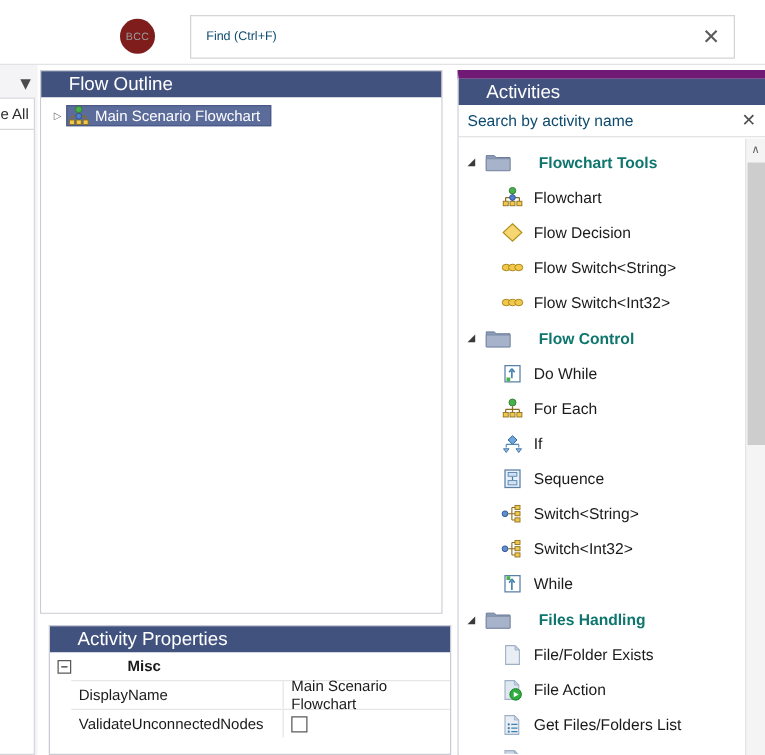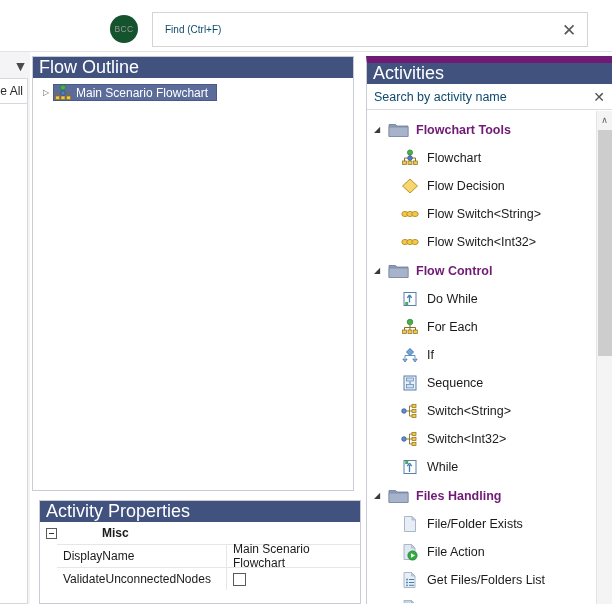--- a/index.html
+++ b/index.html
@@ -10,23 +10,23 @@
     overflow: hidden;
   }
   #root { position: relative; width: 612px; height: 604px; background: #ffffff; }
 
   
   .topbar {
     position: absolute; left: 0; top: 0; width: 612px; height: 52px;
     background: #ffffff;
   }
   .avatar {
-    position: absolute; left: 110px; top: 15px;
+    position: absolute; left: 96px; top: 15px;
     width: 28px; height: 28px; border-radius: 50%;
-    background: #14532d; color: #9a9a9a;
+    background: #7f1d1d; color: #9a9a9a;
     font-size: 8.5px; letter-spacing: .3px;
     display: flex; align-items: center; justify-content: center;
   }
   .findbox {
     position: absolute; left: 152px; top: 12px;
     width: 436px; height: 35px;
     background: #ffffff; border: 1px solid #d4d4d4;
     display: flex; align-items: center;
   }
   .findbox .ph {
@@ -60,22 +60,22 @@
   }
   .rail-body {
     position: absolute; left: -22px; top: 52px; width: 50px; height: 500px;
     background: #ffffff; border-left: 1px solid #d8d8dc;
     border-right: 1px solid #d8d8dc; border-bottom: 1px solid #d8d8dc;
   }
 
   
   .panel-hdr {
     background: #41527e; color: #ffffff;
-    font-size: 18px; height: 21px; display: flex; align-items: center;
-    padding-left: 6px;
+    font-size: 15px; height: 21px; display: flex; align-items: center;
+    padding-left: 22px;
   }
 
   
   .flow-outline {
     position: absolute; left: 32px; top: 56px;
     width: 322px; height: 435px;
     background: #ffffff; border: 1px solid #c9ccd4;
   }
   .fo-body { height: calc(100% - 21px); background: #ffffff; padding-top: 5px; }
   .fo-row {
@@ -150,21 +150,21 @@
     padding-top: 5px; overflow: hidden; background: #ffffff;
   }
   .ac-group {
     display: flex; align-items: center; height: 29px; padding-left: 7px;
   }
   .ac-arrow {
     width: 14px; color: #3a3a3a; font-size: 8px;
     font-family: "DejaVu Sans", sans-serif; text-align: left;
   }
   .ac-group-name {
-    font-size: 12.5px; font-weight: bold; color: #701a75; padding-left: 7px;
+    font-size: 12.5px; font-weight: bold; color: #0f766e; padding-left: 22px;
   }
   .ac-item {
     display: flex; align-items: center; height: 28px; padding-left: 34px;
   }
   .ac-item-name { font-size: 12.5px; color: #1a1a1a; padding-left: 8px; }
   .ic { width: 18px; height: 18px; flex: none; display: block; }
   .folder { width: 21px; height: 17px; flex: none; display: block; }
 
   
   .vscroll {

